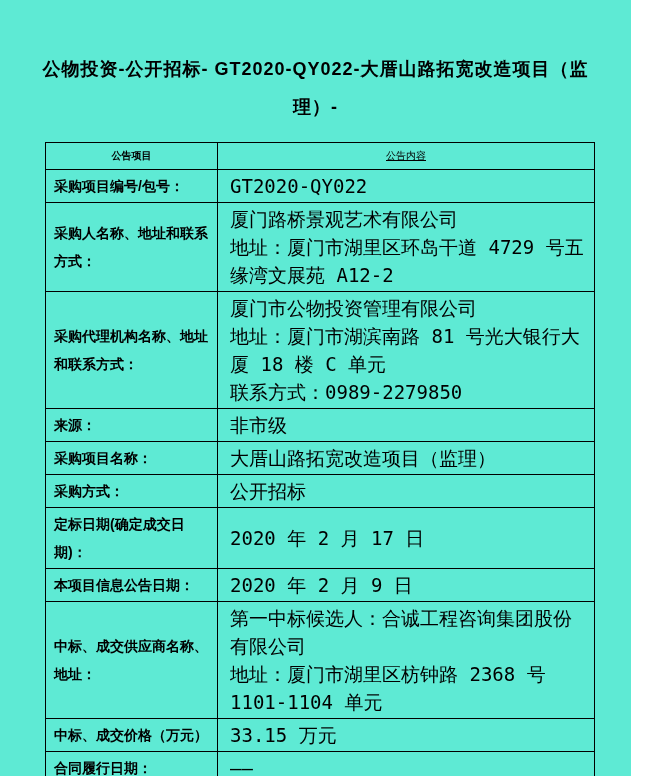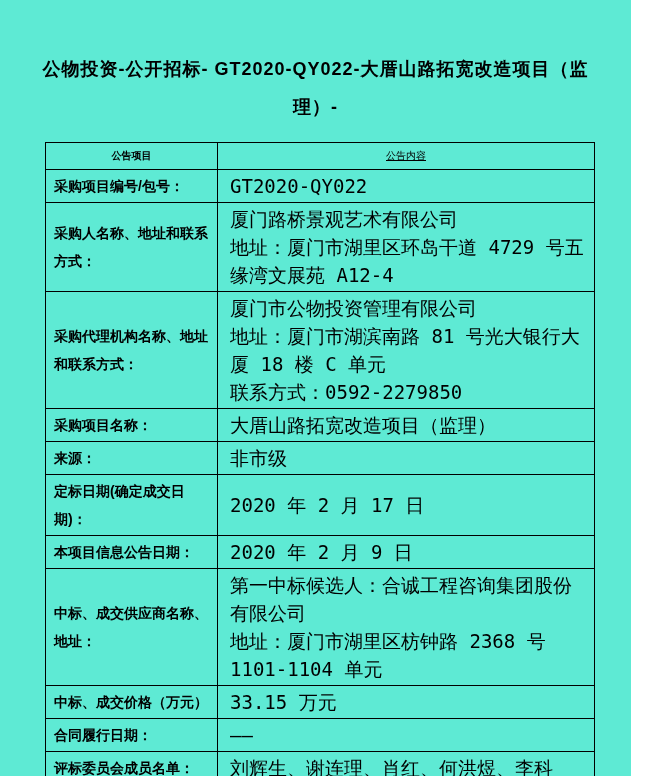--- a/index.html
+++ b/index.html
@@ -88,41 +88,47 @@
       <tr>
         <td class="label-cell">采购项目编号/包号：</td>
         <td class="content-cell">
           <span class="content-line">GT2020-QY022</span>
         </td>
       </tr>
       <tr>
         <td class="label-cell">采购人名称、地址和联系方式：</td>
         <td class="content-cell">
           <span class="content-line">厦门路桥景观艺术有限公司</span>
-          <span class="content-line">地址：厦门市湖里区环岛干道 4729 号五缘湾文展苑 A12-4</span>
+          <span class="content-line">地址：厦门市湖里区环岛干道 4729 号五缘湾文展苑 A12-2</span>
         </td>
       </tr>
       <tr>
         <td class="label-cell">采购代理机构名称、地址和联系方式：</td>
         <td class="content-cell">
           <span class="content-line">厦门市公物投资管理有限公司</span>
           <span class="content-line">地址：厦门市湖滨南路 81 号光大银行大厦 18 楼 C 单元</span>
-          <span class="content-line">联系方式：0592-2279850</span>
+          <span class="content-line">联系方式：0989-2279850</span>
+        </td>
+      </tr>
+      <tr>
+        <td class="label-cell">来源：</td>
+        <td class="content-cell">
+          <span class="content-line">非市级</span>
         </td>
       </tr>
       <tr>
         <td class="label-cell">采购项目名称：</td>
         <td class="content-cell">
           <span class="content-line">大厝山路拓宽改造项目（监理）</span>
         </td>
       </tr>
       <tr>
-        <td class="label-cell">来源：</td>
+        <td class="label-cell">采购方式：</td>
         <td class="content-cell">
-          <span class="content-line">非市级</span>
+          <span class="content-line">公开招标</span>
         </td>
       </tr>
       <tr>
         <td class="label-cell">定标日期(确定成交日期)：</td>
         <td class="content-cell">
           <span class="content-line">2020 年 2 月 17 日</span>
         </td>
       </tr>
       <tr>
         <td class="label-cell">本项目信息公告日期：</td>

